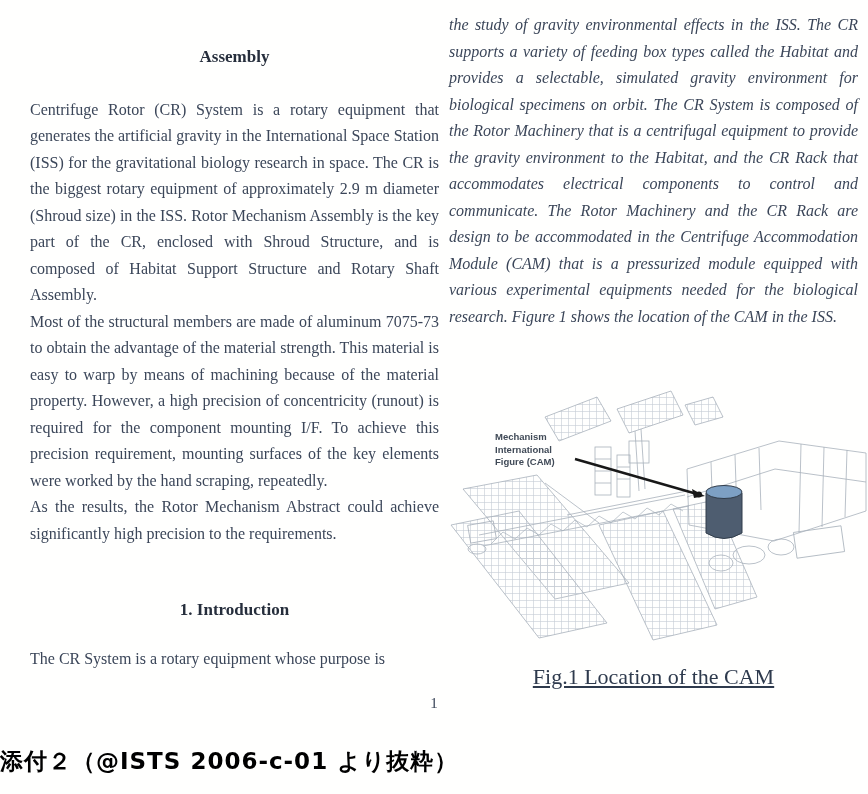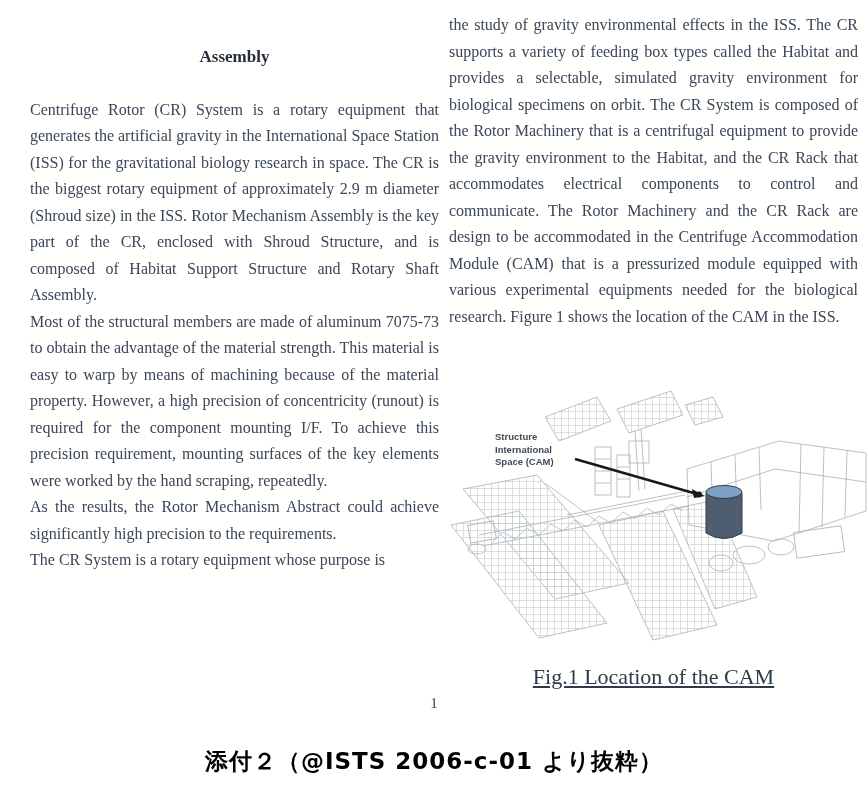--- a/index.html
+++ b/index.html
@@ -8,21 +8,21 @@
     background:#fffffe; overflow:hidden;
     font-family:"Liberation Serif", serif;
     color:#3b4659;
   }
   .col {
     position:absolute; width:409px;
     font-size:16px; line-height:26.5px;
     text-align:justify;
   }
   .col-left  { left:30px;  top:44px; }
-  .col-right { left:449px; top:12px; }
+  .col-right { left:449px; top:12px;font-style:italic; }
   .heading {
     font-size:17px; font-weight:bold; text-align:center;
     color:#262e3c; margin:0;
   }
   .abstract-heading { margin-bottom:26px; }
   .intro-heading    { margin-top:50px; margin-bottom:22px; }
   .col p { margin:0; }
 
   .figure {
     position:absolute; left:449px; top:383px;
@@ -39,36 +39,37 @@
     position:absolute; left:449px; top:664px; width:409px;
     text-align:center; font-size:22px; color:#2e3a4d;
   }
   .figure-caption span { text-decoration:underline; }
   .page-number {
     position:absolute; left:0; top:695px; width:868px;
     text-align:center; font-size:15px; color:#3b4659;
   }
   .footer-note {
     position:absolute; left:0; top:746px; width:868px;
-    text-align:center;
+    text-align:left;
     font-family:"DejaVu Sans", sans-serif;
     font-size:23px; font-weight:bold; color:#000000;
     letter-spacing:1px;
   }
 </style>
 </head>
 <body>
 
 <div class="page">
 
   <div class="col col-left">
     <h1 class="heading abstract-heading">Assembly</h1>
     <p>Centrifuge Rotor (CR) System is a rotary equipment that generates the artificial gravity in the International Space Station (ISS) for the gravitational biology research in space. The CR is the biggest rotary equipment of approximately 2.9 m diameter (Shroud size) in the ISS. Rotor Mechanism Assembly is the key part of the CR, enclosed with Shroud Structure, and is composed of Habitat Support Structure and Rotary Shaft Assembly.</p>
     <p>Most of the structural members are made of aluminum 7075-73 to obtain the advantage of the material strength. This material is easy to warp by means of machining because of the material property. However, a high precision of concentricity (runout) is required for the component mounting I/F. To achieve this precision requirement, mounting surfaces of the key elements were worked by the hand scraping, repeatedly.</p>
     <p>As the results, the Rotor Mechanism Abstract could achieve significantly high precision to the requirements.</p>
+    <h1 class="heading intro-heading">1. Introduction</h1>
     <p>The CR System is a rotary equipment whose purpose is</p>
   </div>
 
   <div class="col col-right">
     <p>the study of gravity environmental effects in the ISS. The CR supports a variety of feeding box types called the Habitat and provides a selectable, simulated gravity environment for biological specimens on orbit. The CR System is composed of the Rotor Machinery that is a centrifugal equipment to provide the gravity environment to the Habitat, and the CR Rack that accommodates electrical components to control and communicate. The Rotor Machinery and the CR Rack are design to be accommodated in the Centrifuge Accommodation Module (CAM) that is a pressurized module equipped with various experimental equipments needed for the biological research. Figure 1 shows the location of the CAM in the ISS.</p>
   </div>
 
   <div class="figure">
     <svg viewBox="0 0 419 276" xmlns="http://www.w3.org/2000/svg">
       <defs>
@@ -116,23 +117,23 @@
         <ellipse cx="275" cy="109" rx="18" ry="6.5" fill="#7da0c4" stroke="#313d4b" stroke-width="1"></ellipse>
       </g>
 
       <g>
         <line x1="126" y1="76" x2="248" y2="111" stroke="#181818" stroke-width="2.4"></line>
         <circle cx="250" cy="111.5" r="3" fill="#181818"></circle>
         <polygon points="256,113 243,106 245,115" fill="#181818"></polygon>
       </g>
     </svg>
     <div class="figure-label">
-      <div>Structure</div>
+      <div>Mechanism</div>
       <div>International</div>
-      <div>Space (CAM)</div>
+      <div>Figure (CAM)</div>
     </div>
   </div>
 
   <div class="figure-caption">
     <span>Fig.1 Location of the CAM</span>
   </div>
 
   <div class="page-number">1</div>
 
   <div class="footer-note">添付２（@ISTS 2006-c-01 より抜粋）</div>

